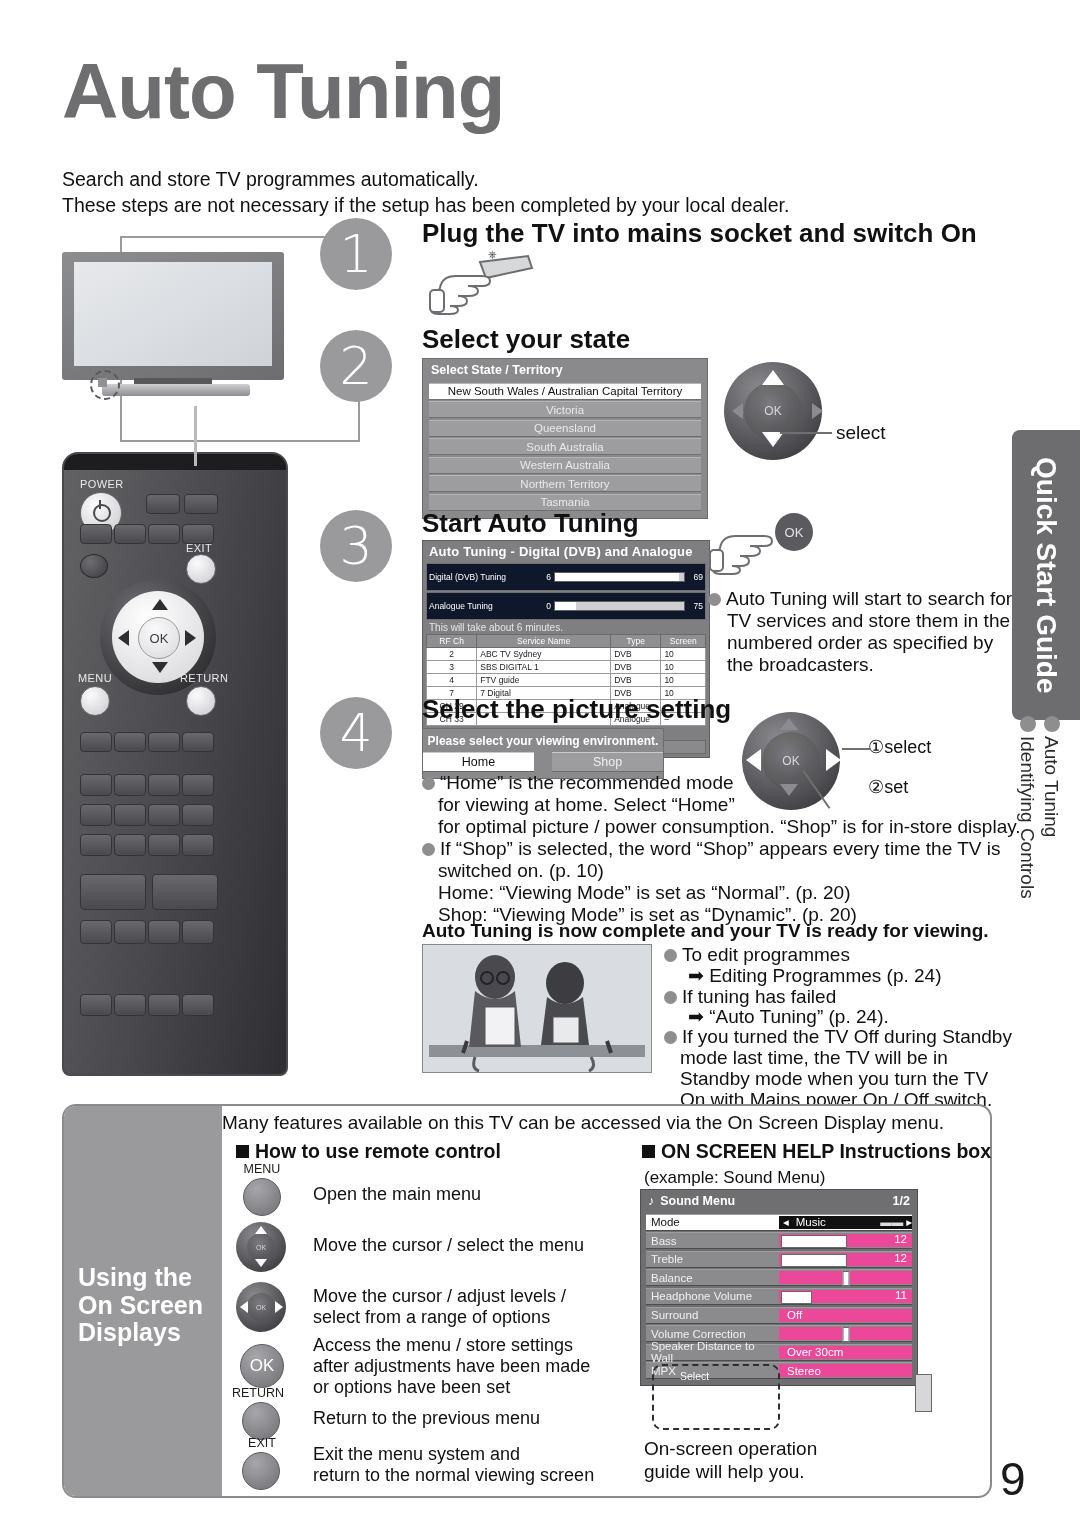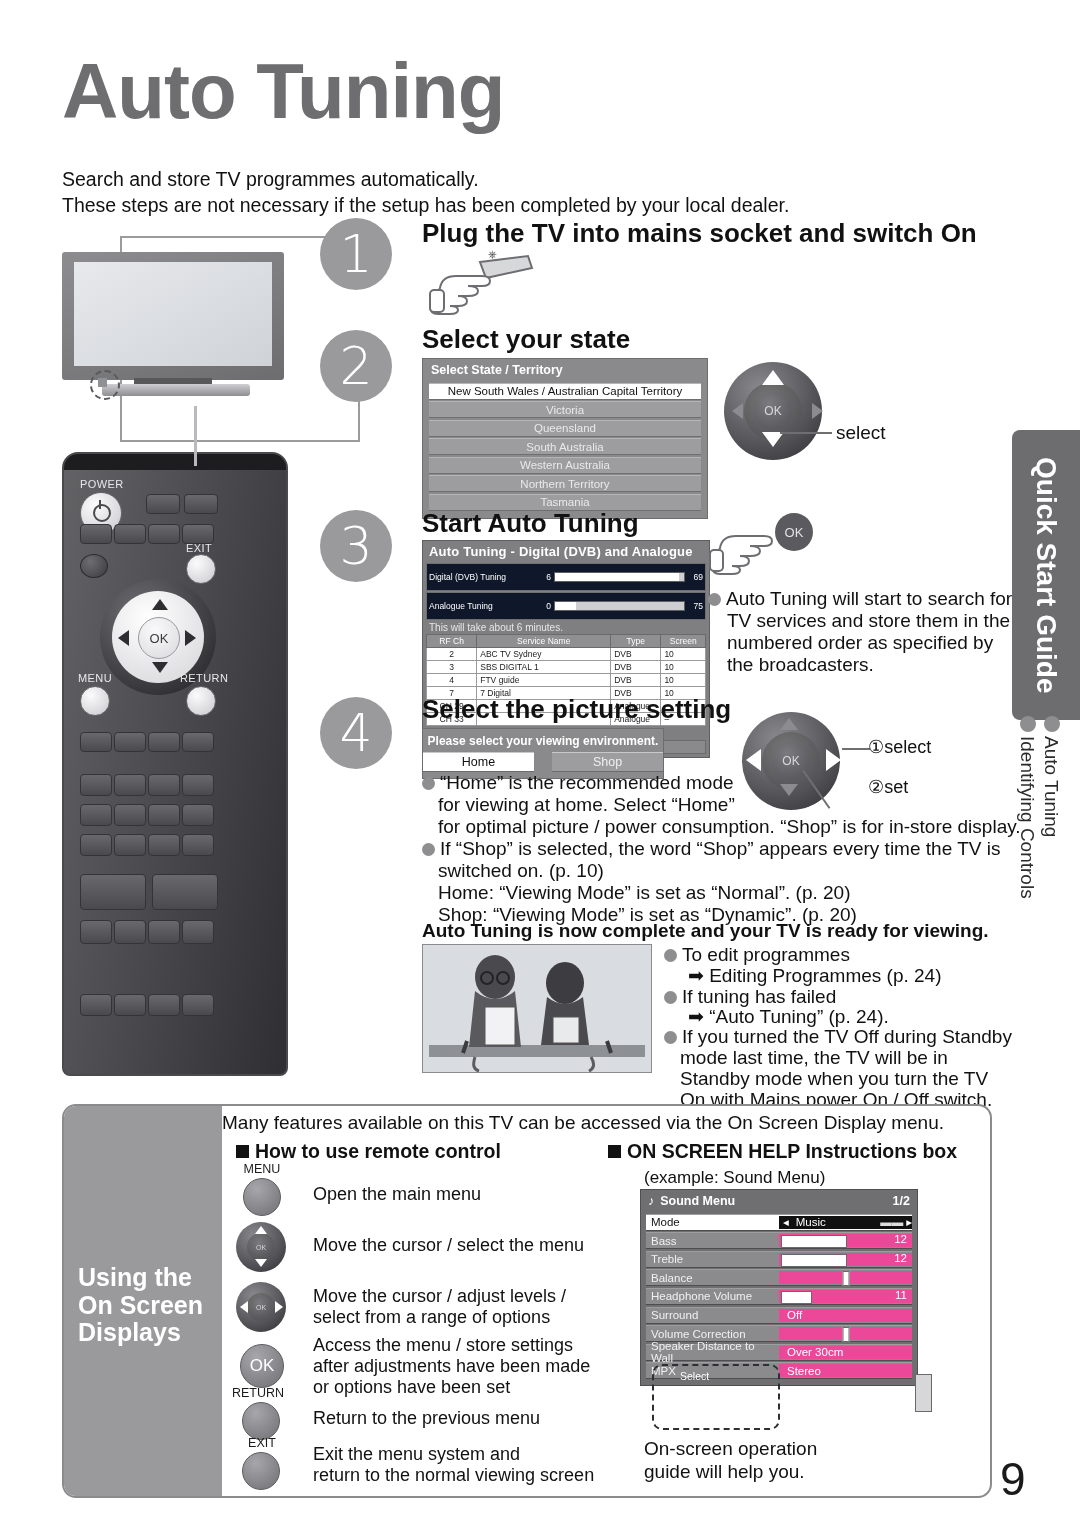--- a/index.html
+++ b/index.html
@@ -423,21 +423,21 @@
   <div id="bottom">
     <div id="bottomLeft"></div>
     <div id="bottomLeftTxt">
         <div>Using the</div>
         <div>On Screen</div>
         <div>Displays</div>
       </div>
   </div>
   <div class="intro">Many features available on this TV can be accessed via the On Screen Display menu.</div>
   <div class="sqhead" style="left:236px;top:1140px;"><span class="sq"></span><span>How to use remote control</span></div>
-  <div class="sqhead" style="left:608px;top:1140px;"><span class="sq"></span><span>ON SCREEN HELP Instructions box</span></div>
+  <div class="sqhead" style="left:642px;top:1140px;"><span class="sq"></span><span>ON SCREEN HELP Instructions box</span></div>
   <div style="position:absolute;left:644px;top:1168px;font-size:17px;color:#111;">(example: Sound Menu)</div>
 
   <div class="btnlabel" style="left:232px;top:1162px;">MENU</div>
   <div class="rbtn" style="left:243px;top:1178px;width:36px;height:36px;"></div>
   <div class="btndesc" style="left:313px;top:1184px;">Open the main menu</div>
 
   <div class="dp" style="left:236px;top:1222px;width:50px;height:50px;">
     <div class="ring" style="width:28px;height:28px;"></div>
     <div class="ok" style="width:20px;height:20px;font-size:7px;">OK</div>
   </div>

